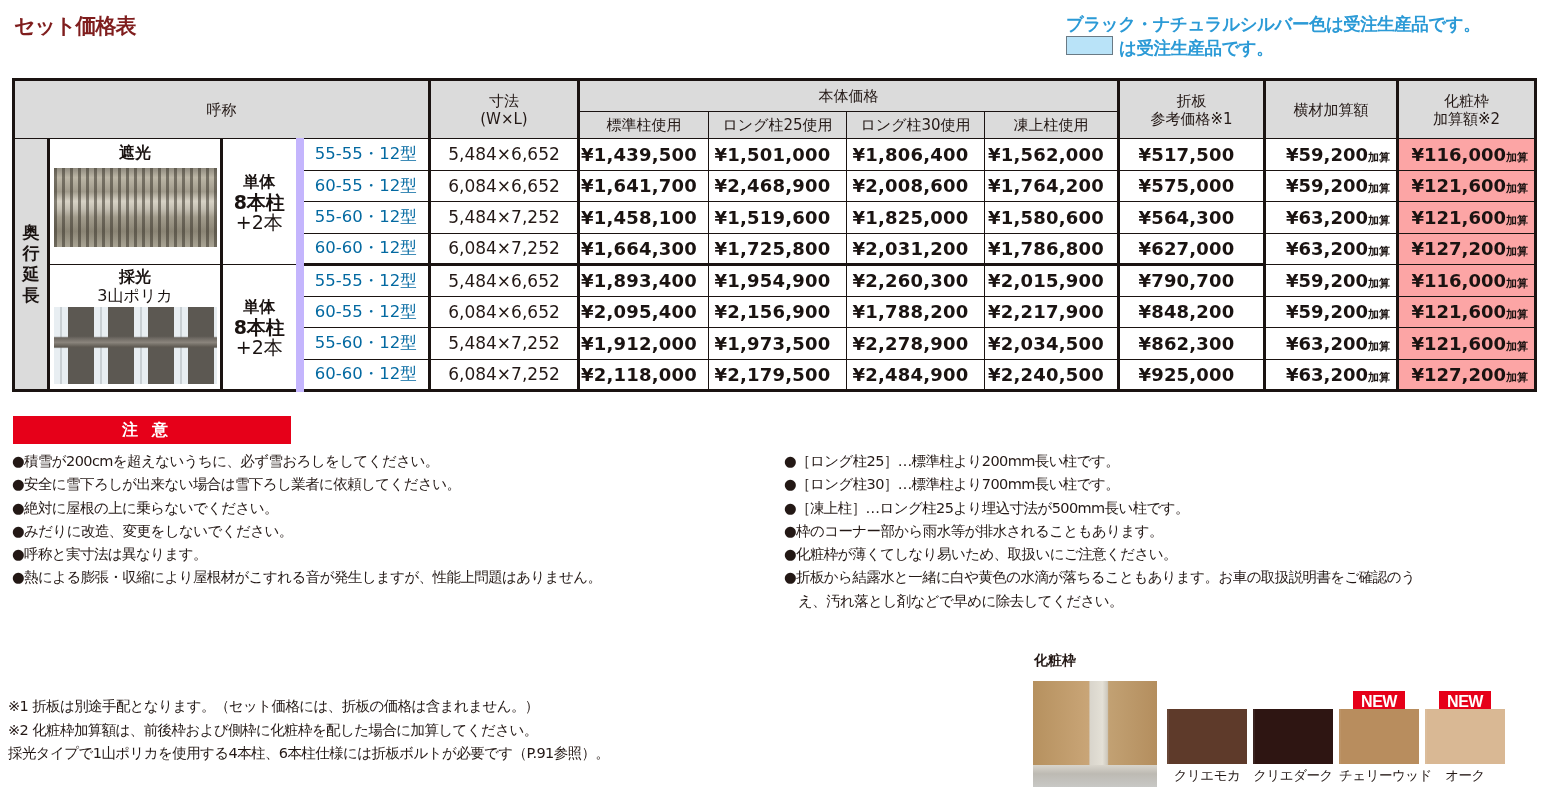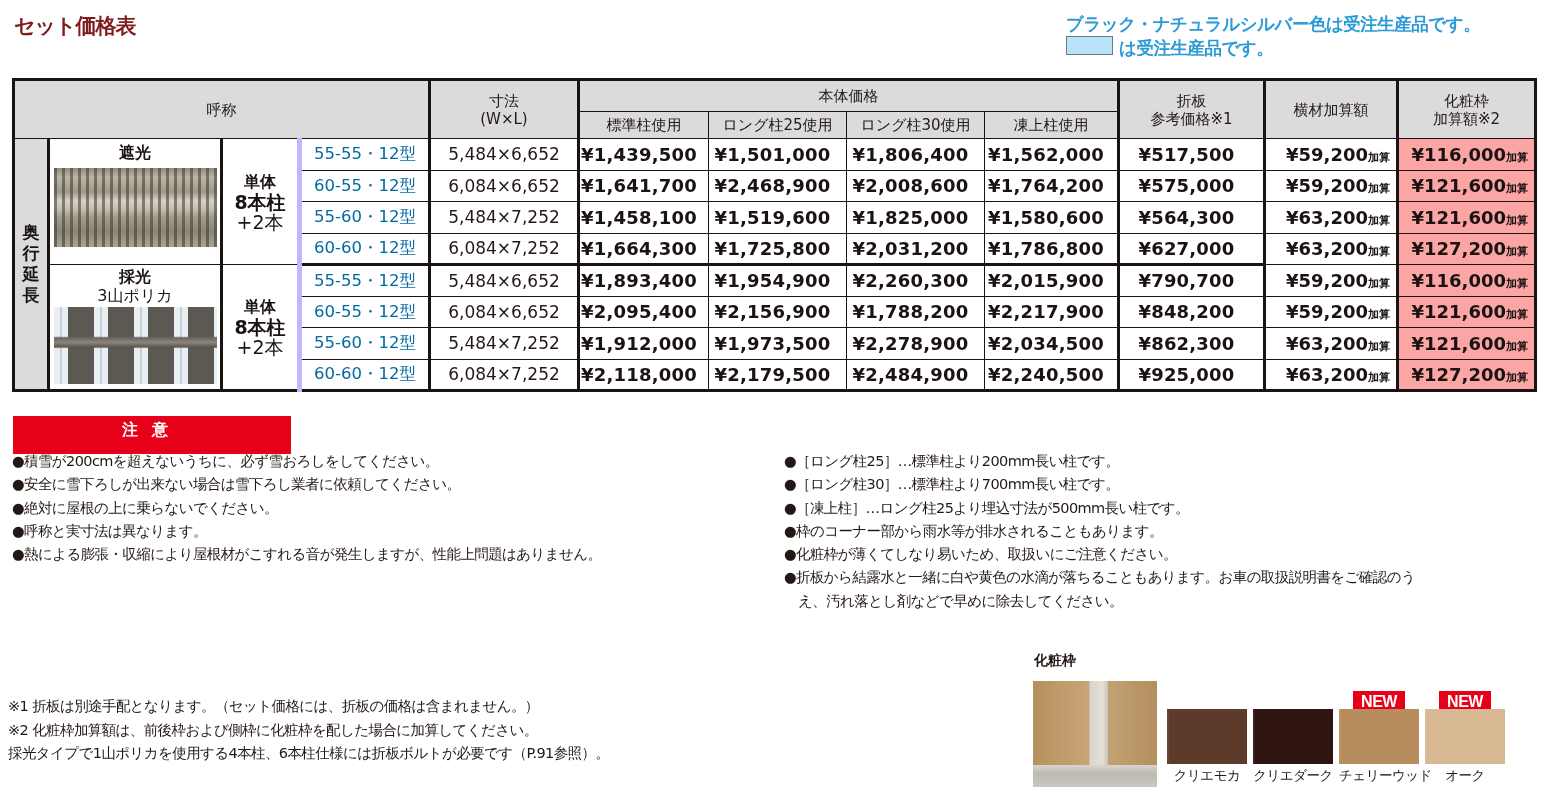--- a/index.html
+++ b/index.html
@@ -24,21 +24,21 @@
   .h-row1 th { height: 32px; }
   .h-row2 th { height: 27px; }
   .thick-left { border-left: 3px solid #1a1311 !important; }
   .thick-bottom td { border-bottom: 3px solid #1a1311; }
 
   td { height: 31.5px; font-size: 16.5px; }
   .price { text-align: center; padding-right: 10px; font-weight: bold; font-size: 18px; letter-spacing: 0.2px; }
   .dims { text-align: center; font-size: 17px; color: #231815; }
   .model { text-align: center; font-size: 16.5px; color: #0369a1; }
   .group-label { background: #dbdbdb; text-align: center; vertical-align: middle; font-weight: bold; font-size: 17px; line-height: 21px; white-space: normal; border-right: 3px solid #1a1311; }
-  .type-cell { text-align: center; vertical-align: middle; font-size: 17px; line-height: 20px; white-space: normal; border-right: 5px solid #c4b5fd; }
+  .type-cell { text-align: center; vertical-align: middle; font-size: 17px; line-height: 20px; white-space: normal; border-right: 8px solid #c4b5fd; }
   .type-cell .t1 { display: block; font-weight: bold; font-size: 16px; }
   .type-cell .t2 { display: block; font-size: 19px; font-weight: bold;}
   .type-cell .t3 { display: block; font-size: 19px; }
   .img-cell { vertical-align: top; text-align: center; border-right: 3px solid #1a1311; padding: 4px 0 0 0; }
   .img-cell .img-title { font-weight: bold; font-size: 16px; line-height: 19px; display: block; white-space: normal; }
   .addon { text-align: right; padding-right: 6px; font-weight: bold; font-size: 18px; }
   .addon small { font-size: 11px; font-weight: bold; }
   .blue { background: #fca5a5; }
   .side-table td.addon { border-bottom: 1px solid #1a1311; }
 
@@ -47,21 +47,21 @@
       repeating-linear-gradient(90deg, rgba(60,55,45,0.55) 0 3px, rgba(0,0,0,0) 3px 8px),
       linear-gradient(180deg, #8f8a7e 0%, #bcb6a6 12%, #a09a8b 30%, #d8d3c6 42%, #c4bfb2 52%, #a39d8d 62%, #8a8474 80%, #a9a494 100%);
   }
   .photo-light { height: 77px; background:
       linear-gradient(180deg, rgba(0,0,0,0) 0%, rgba(0,0,0,0) 38%, #6b6660 40%, #8a847c 46%, #5d5851 52%, rgba(0,0,0,0) 54%),
       repeating-linear-gradient(90deg, #e8eef2 0 6px, #c8cfd3 6px 8px, #e8eef2 8px 14px, #5c5852 14px 40px),
       #7e7a73;
   }
 
   
-  .caution-bar { position: absolute; left: 13px; top: 416px; width: 278px; height: 38px; background: #e60019; color: #ffffff; font-size: 16px; font-weight: bold; text-align: center; line-height: 28px; letter-spacing: 14px; }
+  .caution-bar { position: absolute; left: 13px; top: 416px; width: 278px; height: 28px; background: #e60019; color: #ffffff; font-size: 16px; font-weight: bold; text-align: center; line-height: 28px; letter-spacing: 14px; }
   .caution-list { position: absolute; top: 450px; list-style: none; font-size: 14.5px; color: #231815; letter-spacing: -0.6px; }
   .caution-list li { height: 23.3px; line-height: 23.3px; white-space: nowrap; }
   .caution-list.left { left: 12px; }
   .caution-list.right { left: 784px; }
   .caution-list li.wrap { padding-left: 14px; }
 
   .footnotes { position: absolute; left: 8px; top: 695px; list-style: none; font-size: 14.5px; color: #231815; letter-spacing: -0.6px; }
   .footnotes li { height: 23.5px; line-height: 23.5px; white-space: nowrap; }
 
   
@@ -267,20 +267,21 @@
         <td class="addon blue thick-left"><span>¥127,200</span><small>加算</small></td>
       </tr>
     </tbody>
 </table>
 
 <div class="caution-bar">注意</div>
 <ul class="caution-list left" id="caution-left">
     <li>●積雪が200cmを超えないうちに、必ず雪おろしをしてください。</li>
     <li>●安全に雪下ろしが出来ない場合は雪下ろし業者に依頼してください。</li>
     <li>●絶対に屋根の上に乗らないでください。</li>
+    <li>●みだりに改造、変更をしないでください。</li>
     <li>●呼称と実寸法は異なります。</li>
     <li>●熱による膨張・収縮により屋根材がこすれる音が発生しますが、性能上問題はありません。</li>
   </ul>
 <ul class="caution-list right" id="caution-right">
     <li class="">●［ロング柱25］…標準柱より200mm長い柱です。</li>
     <li class="">●［ロング柱30］…標準柱より700mm長い柱です。</li>
     <li class="">●［凍上柱］…ロング柱25より埋込寸法が500mm長い柱です。</li>
     <li class="">●枠のコーナー部から雨水等が排水されることもあります。</li>
     <li class="">●化粧枠が薄くてしなり易いため、取扱いにご注意ください。</li>
     <li class="">●折板から結露水と一緒に白や黄色の水滴が落ちることもあります。お車の取扱説明書をご確認のう</li>

